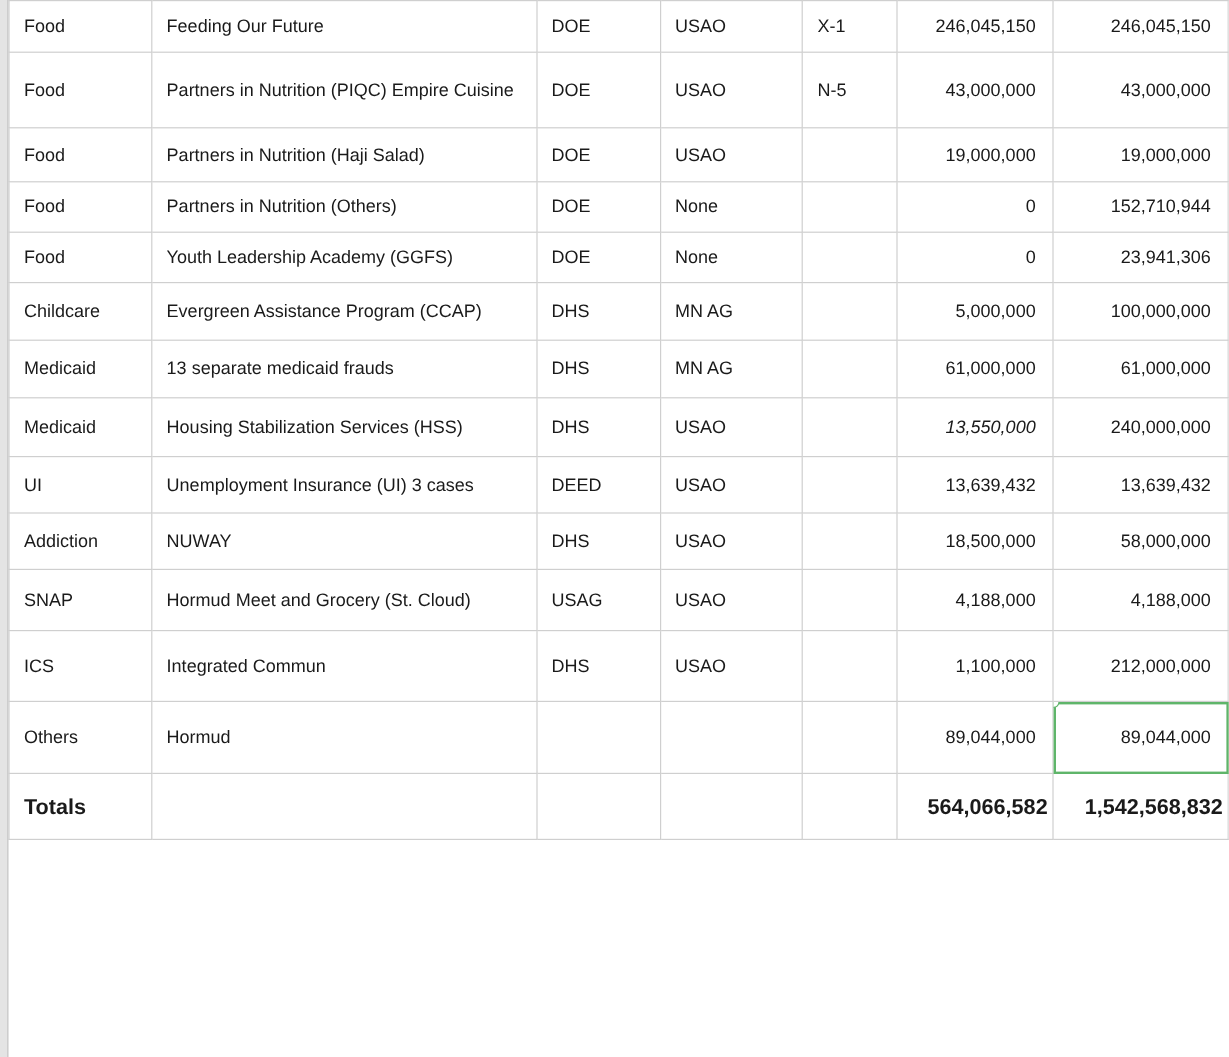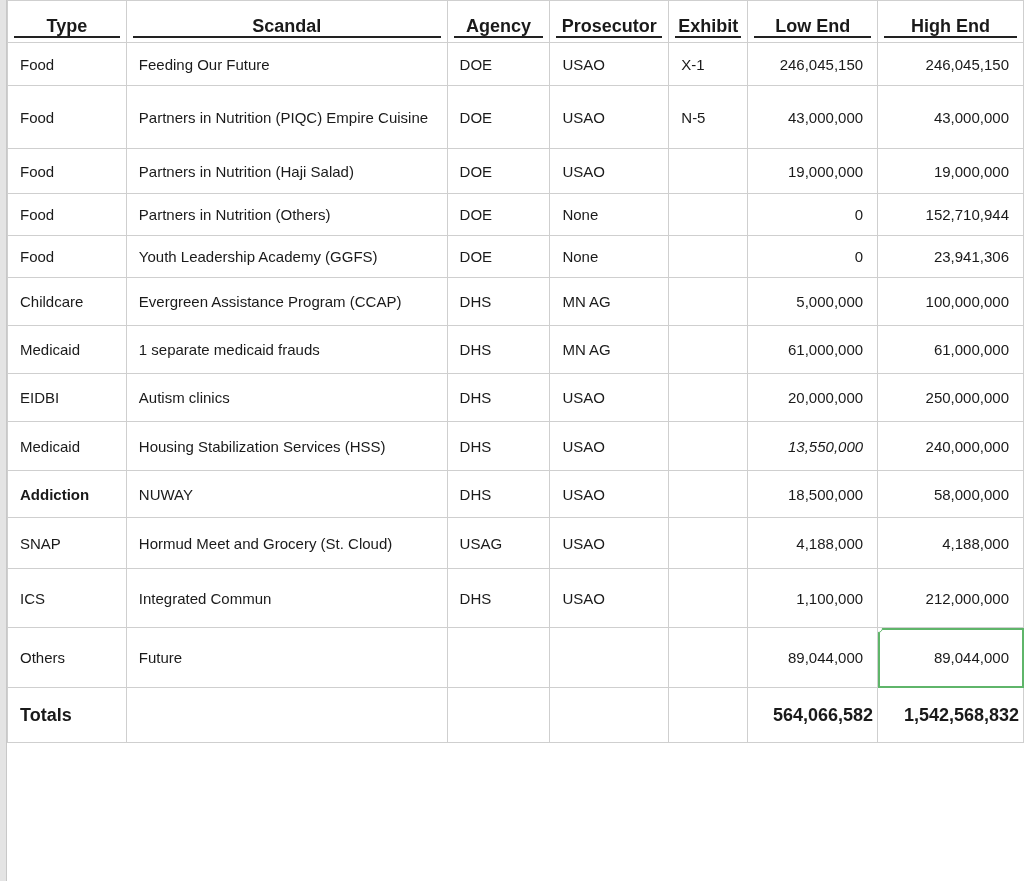--- a/index.html
+++ b/index.html
@@ -28,29 +28,20 @@
   <colgroup>
     <col style="width:119px">
       <col style="width:321px">
       <col style="width:103px">
       <col style="width:119px">
       <col style="width:79px">
       <col style="width:130px">
       <col style="width:146px">
   </colgroup>
   <tbody id="tbody">
-    <tr class="h2">
-      <td><span>Type</span></td>
-      <td><span>Scandal</span></td>
-      <td><span>Agency</span></td>
-      <td><span>Prosecutor</span></td>
-      <td><span>Exhibit</span></td>
-      <td><span>Low End</span></td>
-      <td><span>High End</span></td>
-    </tr>
   <tr>
         <td class="l" style="height: 42px;">Food</td>
         <td class="l" style="height: 42px;">Feeding Our Future</td>
         <td class="l" style="height: 42px;">DOE</td>
         <td class="l" style="height: 42px;">USAO</td>
         <td class="l" style="height: 42px;">X-1</td>
         <td class="r" style="height: 42px;">246,045,150</td>
         <td class="r" style="height: 42px;">246,045,150</td>
       </tr>
       <tr>
@@ -93,47 +84,47 @@
         <td class="l" style="height: 47px;">Childcare</td>
         <td class="l" style="height: 47px;">Evergreen Assistance Program (CCAP)</td>
         <td class="l" style="height: 47px;">DHS</td>
         <td class="l" style="height: 47px;">MN AG</td>
         <td class="l" style="height: 47px;"></td>
         <td class="r" style="height: 47px;">5,000,000</td>
         <td class="r" style="height: 47px;">100,000,000</td>
       </tr>
       <tr>
         <td class="l" style="height: 47px;">Medicaid</td>
-        <td class="l" style="height: 47px;">1 separate medicaid frauds</td>
+        <td class="l" style="height: 47px;">13 separate medicaid frauds</td>
         <td class="l" style="height: 47px;">DHS</td>
         <td class="l" style="height: 47px;">MN AG</td>
         <td class="l" style="height: 47px;"></td>
         <td class="r" style="height: 47px;">61,000,000</td>
         <td class="r" style="height: 47px;">61,000,000</td>
-      </tr>
-      <tr>
-        <td class="l" style="height: 47px;">EIDBI</td>
-        <td class="l" style="height: 47px;">Autism clinics</td>
-        <td class="l" style="height: 47px;">DHS</td>
-        <td class="l" style="height: 47px;">USAO</td>
-        <td class="l" style="height: 47px;"></td>
-        <td class="r" style="height: 47px;">20,000,000</td>
-        <td class="r" style="height: 47px;">250,000,000</td>
       </tr>
       <tr>
         <td class="l" style="height: 48px;">Medicaid</td>
         <td class="l" style="height: 48px;">Housing Stabilization Services (HSS)</td>
         <td class="l" style="height: 48px;">DHS</td>
         <td class="l" style="height: 48px;">USAO</td>
         <td class="l" style="height: 48px;"></td>
         <td class="r" style="height: 48px; font-style: italic;">13,550,000</td>
         <td class="r" style="height: 48px;">240,000,000</td>
       </tr>
       <tr>
-        <td class="l" style="height: 46px; font-weight: bold;">Addiction</td>
+        <td class="l" style="height: 46px;">UI</td>
+        <td class="l" style="height: 46px;">Unemployment Insurance (UI) 3 cases</td>
+        <td class="l" style="height: 46px;">DEED</td>
+        <td class="l" style="height: 46px;">USAO</td>
+        <td class="l" style="height: 46px;"></td>
+        <td class="r" style="height: 46px;">13,639,432</td>
+        <td class="r" style="height: 46px;">13,639,432</td>
+      </tr>
+      <tr>
+        <td class="l" style="height: 46px;">Addiction</td>
         <td class="l" style="height: 46px;">NUWAY</td>
         <td class="l" style="height: 46px;">DHS</td>
         <td class="l" style="height: 46px;">USAO</td>
         <td class="l" style="height: 46px;"></td>
         <td class="r" style="height: 46px;">18,500,000</td>
         <td class="r" style="height: 46px;">58,000,000</td>
       </tr>
       <tr>
         <td class="l" style="height: 50px; margin-left: 48px;">SNAP</td>
         <td class="l" style="height: 50px;">Hormud Meet and Grocery (St. Cloud)</td>
@@ -147,21 +138,21 @@
         <td class="l" style="height: 58px;">ICS</td>
         <td class="l" style="height: 58px; margin-left: 36px;">Integrated Commun</td>
         <td class="l" style="height: 58px;">DHS</td>
         <td class="l" style="height: 58px;">USAO</td>
         <td class="l" style="height: 58px;"></td>
         <td class="r" style="height: 58px;">1,100,000</td>
         <td class="r" style="height: 58px;">212,000,000</td>
       </tr>
       <tr>
         <td class="l" style="height: 59px;">Others</td>
-        <td class="l" style="height: 59px;">Future</td>
+        <td class="l" style="height: 59px;">Hormud</td>
         <td class="l" style="height: 59px;"></td>
         <td class="l" style="height: 59px;"></td>
         <td class="l" style="height: 59px;"></td>
         <td class="r" style="height: 59px;">89,044,000</td>
         <td class="r sel" style="height: 59px;">89,044,000<div class="handle"></div></td>
       </tr>
       <tr class="tot">
         <td class="l" style="height: 54px;">Totals</td>
         <td class="l" style="height: 54px;"></td>
         <td class="l" style="height: 54px;"></td>

